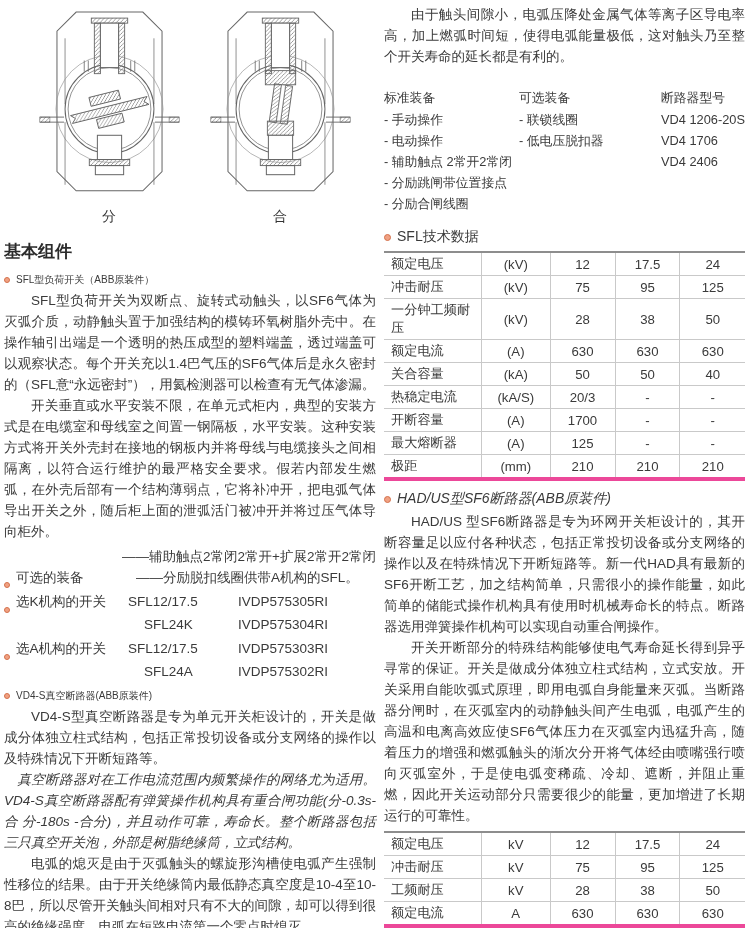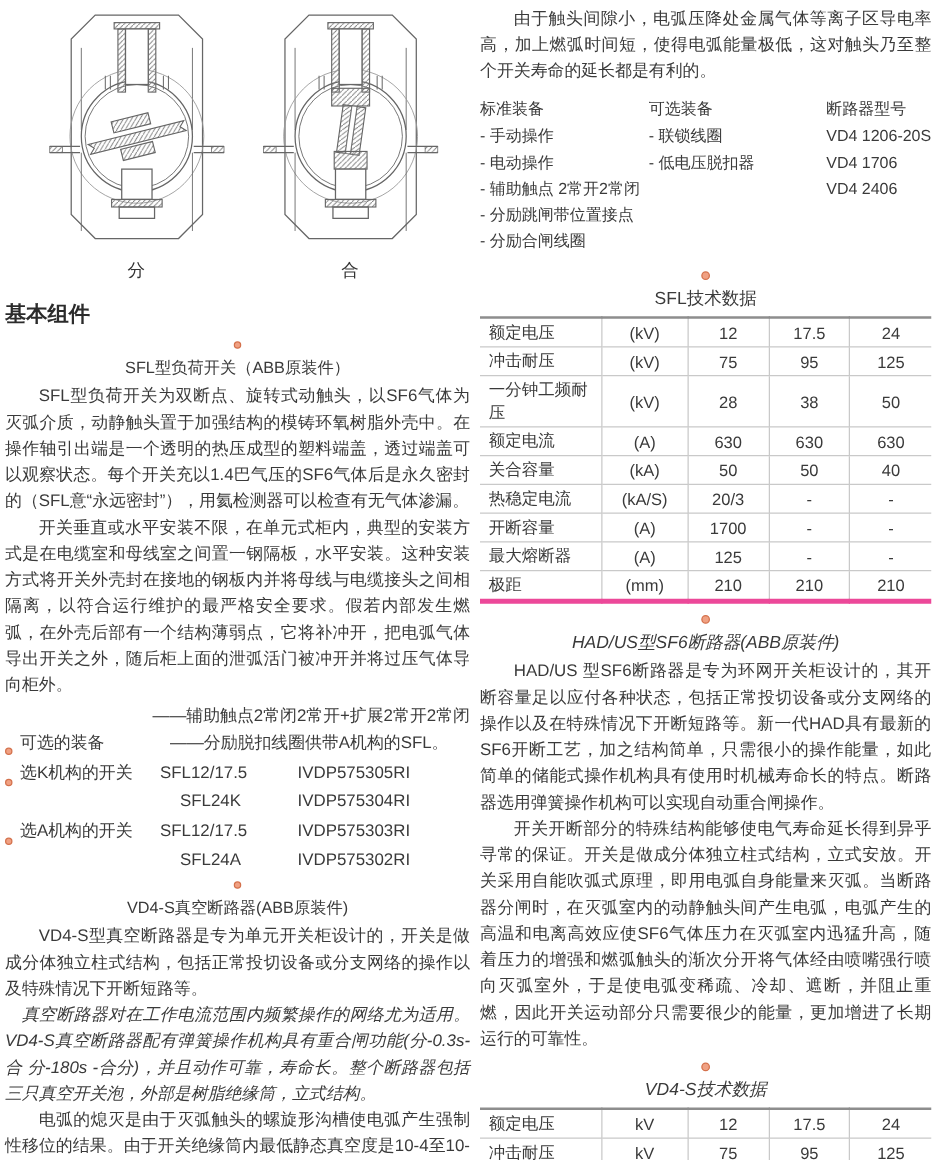--- a/index.html
+++ b/index.html
@@ -19,27 +19,27 @@
   .diagrams figcaption { font-size:14px; color:#333; margin-top:2px; letter-spacing:1px; }
 
   
   p.body { font-size:13.5px; line-height:21px; text-align:justify; }
   .indent2 { text-indent:2em; }
   .indent1 { text-indent:1em;font-style:italic; }
   .col-right p.body { line-height:21px; }
 
   h2.main-heading { font-size:17px; font-weight:bold; color:#2b2b2b; margin:14px 0 10px 0; }
 
-  .bullet-line { display:flex; align-items:center; gap:6px; margin:6px 0 3px 0;flex-direction:column; }
+  .bullet-line { display:flex; align-items:center; gap:6px; margin:6px 0 3px 0; }
   .bullet {
     width:7px; height:7px; border-radius:50%; flex:0 0 auto;
     background:#f0a183; border:1.5px solid #d4714c;
   }
   .bullet.small { width:6px; height:6px; border-width:1px; }
-  .bullet-line .bl-text { font-size:13px; color:#3a3a3a; }
+  .bullet-line .bl-text { font-size:10px; color:#3a3a3a; }
   .section-title .bl-text { font-size:14px; }
 
   
   .opt-block { display:flex; font-size:13.5px; line-height:21px; margin:4px 0 2px 0; }
   .opt-block .opt-left { flex:0 0 118px; display:flex; align-items:flex-end; gap:6px; }
   .opt-block .opt-left .bullet { margin-top:7px; }
   .opt-lines div { white-space:nowrap; }
 
   
   .sel-block { font-size:13.5px; line-height:23px; margin:1px 0; }
@@ -47,21 +47,21 @@
   .sel-row .sel-label { flex:0 0 124px; display:flex; align-items:flex-end; gap:6px; }
   .sel-row .sel-model { flex:0 0 110px; }
   .sel-row.second .sel-model { padding-left:16px; }
   .sel-row .sel-code { flex:1; }
 
   
   .intro { margin-top:4px; }
 
   .equip { display:grid; grid-template-columns:135px 142px 1fr; margin-top:9px;
            font-size:12.8px; line-height:21px; }
-  .equip .eq-title { margin-bottom:1px; }
+  .equip .eq-title { margin-bottom:1px;margin-top:11px; }
   .equip .eq-item { white-space:nowrap; }
 
   table.tech { width:100%; border-collapse:collapse; margin-top:5px;
                border-top:2px solid #8d8d8d; border-bottom:4px solid #ec4899;
                font-size:13.2px; }
   table.tech td { border-bottom:1px solid #c9c9c9; border-right:1px solid #c9c9c9;
                   padding:2px 7px; height:20px; text-align:center; color:#3a3a3a; }
   table.tech td:first-child { text-align:left; }
   table.tech td:last-child { border-right:none; }
   table.tech tr:last-child td { border-bottom:none; }
@@ -338,24 +338,20 @@
       </tbody>
   </table>
 
   <div class="bullet-line section-title mt10">
     <span class="bullet"></span>
     <span class="bl-text">HAD/US型SF6断路器(ABB原装件)</span>
   </div>
   <p class="body indent2">HAD/US 型SF6断路器是专为环网开关柜设计的，其开断容量足以应付各种状态，包括正常投切设备或分支网络的操作以及在特殊情况下开断短路等。新一代HAD具有最新的SF6开断工艺，加之结构简单，只需很小的操作能量，如此简单的储能式操作机构具有使用时机械寿命长的特点。断路器选用弹簧操作机构可以实现自动重合闸操作。</p>
   <p class="body indent2">开关开断部分的特殊结构能够使电气寿命延长得到异乎寻常的保证。开关是做成分体独立柱式结构，立式安放。开关采用自能吹弧式原理，即用电弧自身能量来灭弧。当断路器分闸时，在灭弧室内的动静触头间产生电弧，电弧产生的高温和电离高效应使SF6气体压力在灭弧室内迅猛升高，随着压力的增强和燃弧触头的渐次分开将气体经由喷嘴强行喷向灭弧室外，于是使电弧变稀疏、冷却、遮断，并阻止重燃，因此开关运动部分只需要很少的能量，更加增进了长期运行的可靠性。</p>
 
-  <div class="bullet-line section-title mt10">
-    <span class="bullet"></span>
-    <span class="bl-text">VD4-S技术数据</span>
-  </div>
   <table class="tech">
     <colgroup>
         <col class="c-label">
         <col class="c-unit">
         <col class="c-v">
         <col class="c-v">
         <col class="c-v">
       </colgroup>
     <tbody>
 

